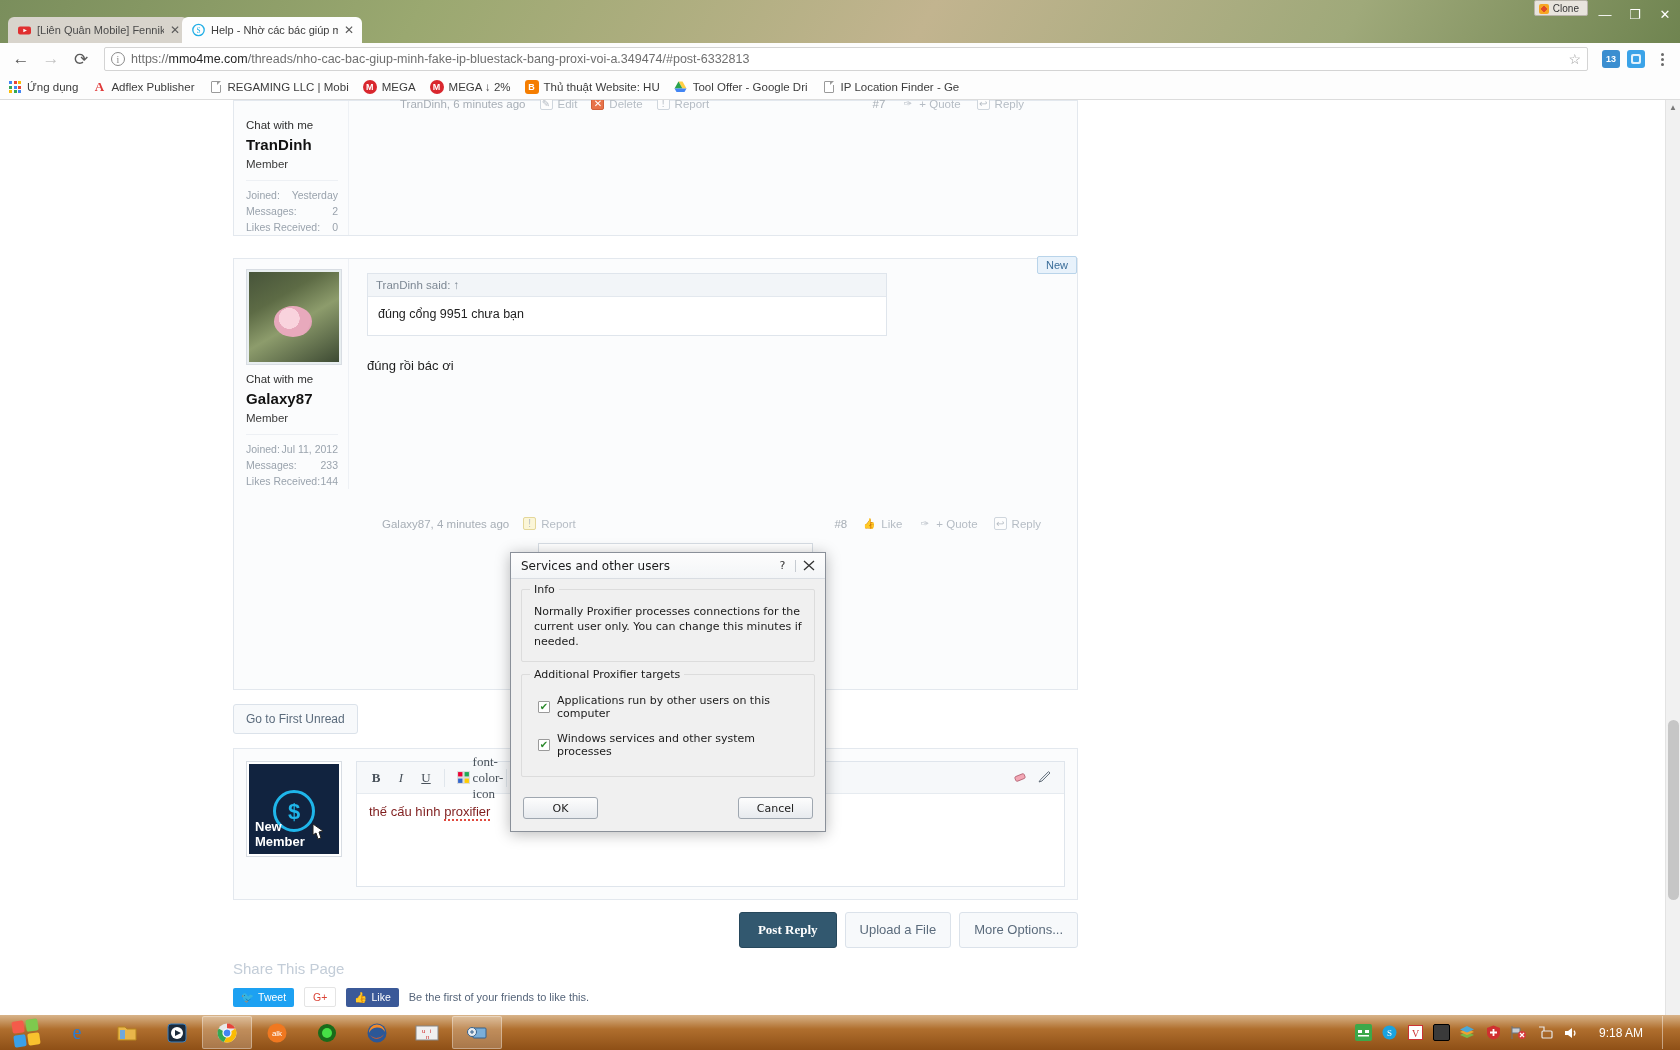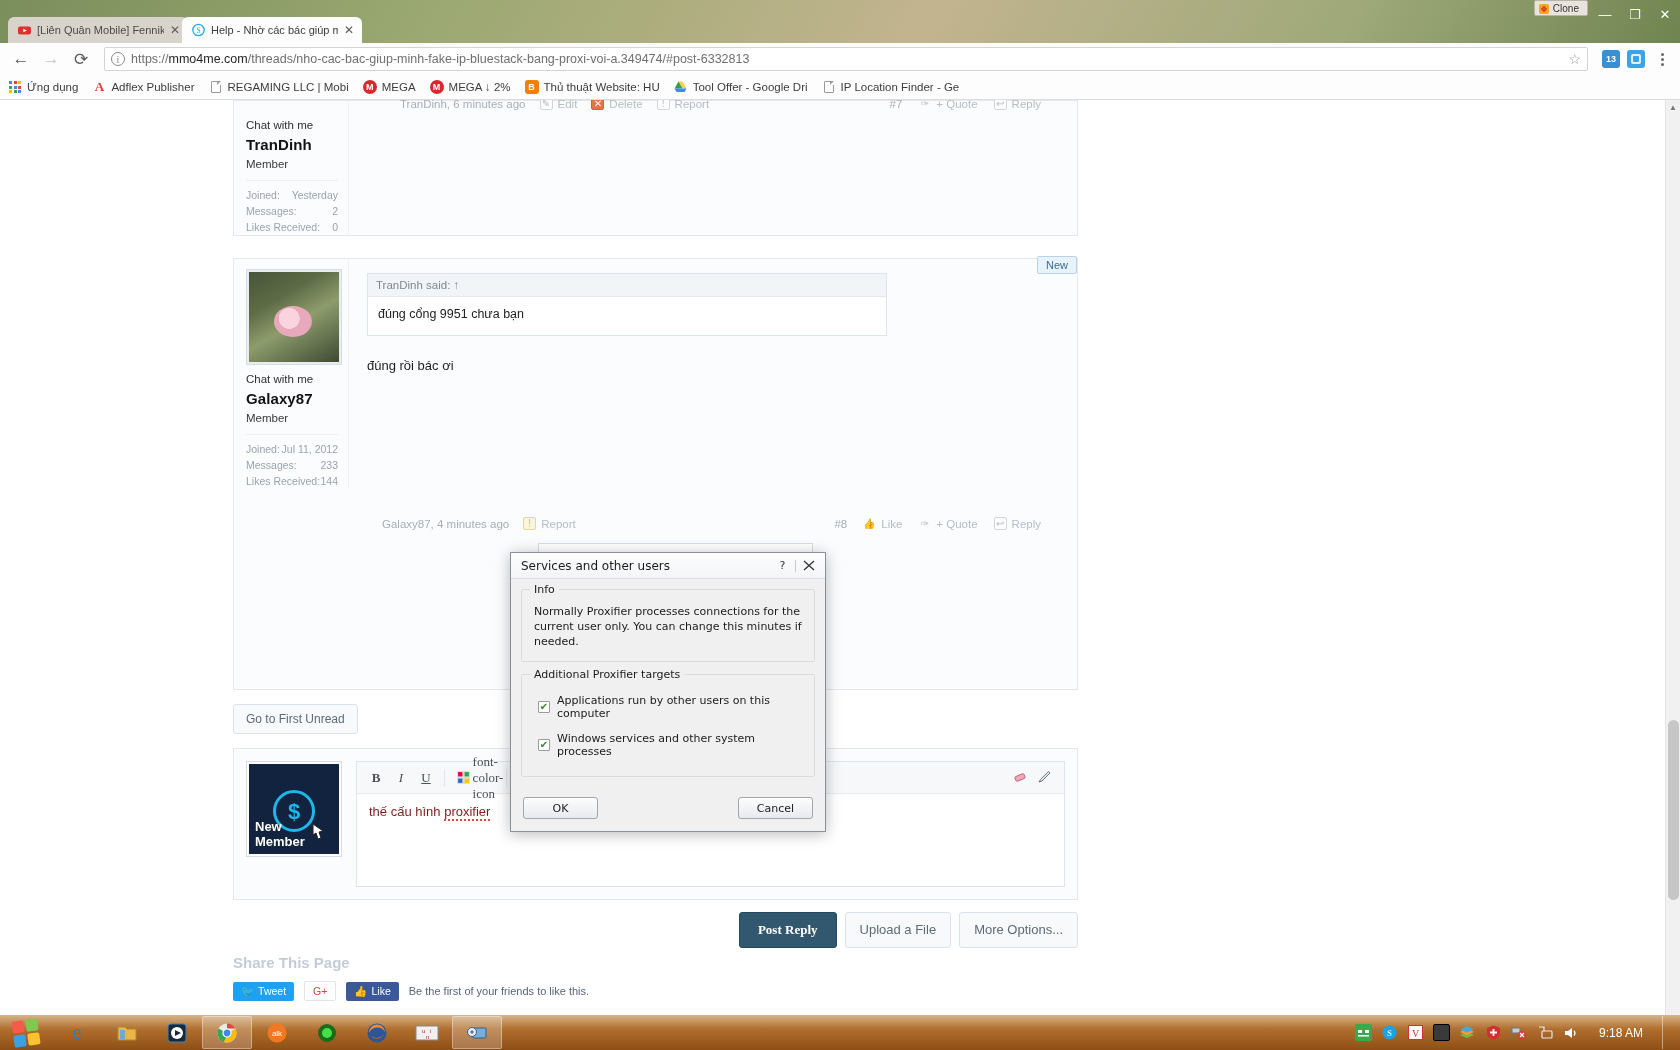--- a/index.html
+++ b/index.html
@@ -113,21 +113,21 @@
   .editor-main { flex:1; border:1px solid #dfe5ec; background:#fff; }
   .toolbar { height:32px; background:#f6f8fa; border-bottom:1px solid #e6ebf0; display:flex;
              align-items:center; padding:0 8px; gap:3px; }
   .tb-btn { width:22px; height:22px; display:flex; align-items:center; justify-content:center;
             font-size:13px; color:#49525b; border-radius:2px; }
   .tb-sep { width:1px; height:18px; background:#e0e6ec; margin:0 4px; }
   .editor-area { min-height:92px; padding:10px 12px; font-size:13px; color:#7f1d1d; }
   .spell { border-bottom:2px dotted #e04a3f; }
   .ed-actions { display:flex; justify-content:flex-end; gap:8px; padding:12px 0 0 0; }
 
-  .share-h { font-size:15px; color:#c3cdd8; font-weight:bold; margin-top:6px; }
+  .share-h { font-size:15px; color:#c3cdd8; font-weight:normal; margin-top:12px; }
   .share-row { display:flex; align-items:center; gap:10px; margin-top:10px; font-size:11px; color:#56657a;}
   .sb { border-radius:2px; color:#fff; font-size:10.5px; padding:3px 8px; display:flex; align-items:center; gap:4px;}
 
   .scrollbar { position:absolute; right:0; top:0; width:15px; height:100%; background:#f1f1f1; border-left:1px solid #e3e3e3;}
   .sb-arrow { height:15px; display:flex; align-items:center; justify-content:center; font-size:8px; color:#787878; }
   .sb-thumb { position:absolute; left:2px; width:11px; background:#c6c6c6; border-radius:6px; }
 
   
   .dialog { position:absolute; left:510px; top:552px; width:316px; background:#f0f0f0;
             border:1px solid #8a9099; box-shadow:0 2px 14px rgba(0,0,0,.28);
@@ -316,21 +316,21 @@
                   <span class="v">2</span>
                 </div>
                 <div class="ustat">
                   <span>Likes Received:</span>
                   <span class="v">0</span>
                 </div>
               </div>
             </div>
             <div class="msgbody" style="padding-top:0"></div>
           </div>
-          <div class="msgfooter" style="position:absolute;top:-12px;left:0;right:0">
+          <div class="msgfooter" style="position:absolute;top:-12px;left:0;right:17px">
             <div class="mf-left">
               <span style="margin-left:148px">TranDinh, 6 minutes ago</span>
               <span class="mf-item">
                   <span class="mini-ico ico-box">✎</span>
                   <span>Edit</span>
                 </span>
               <span class="mf-item">
                   <span class="mini-ico ico-box" style="background:#e8734a;color:#fff;border-color:#d2603a">✕</span>
                   <span>Delete</span>
                 </span>

